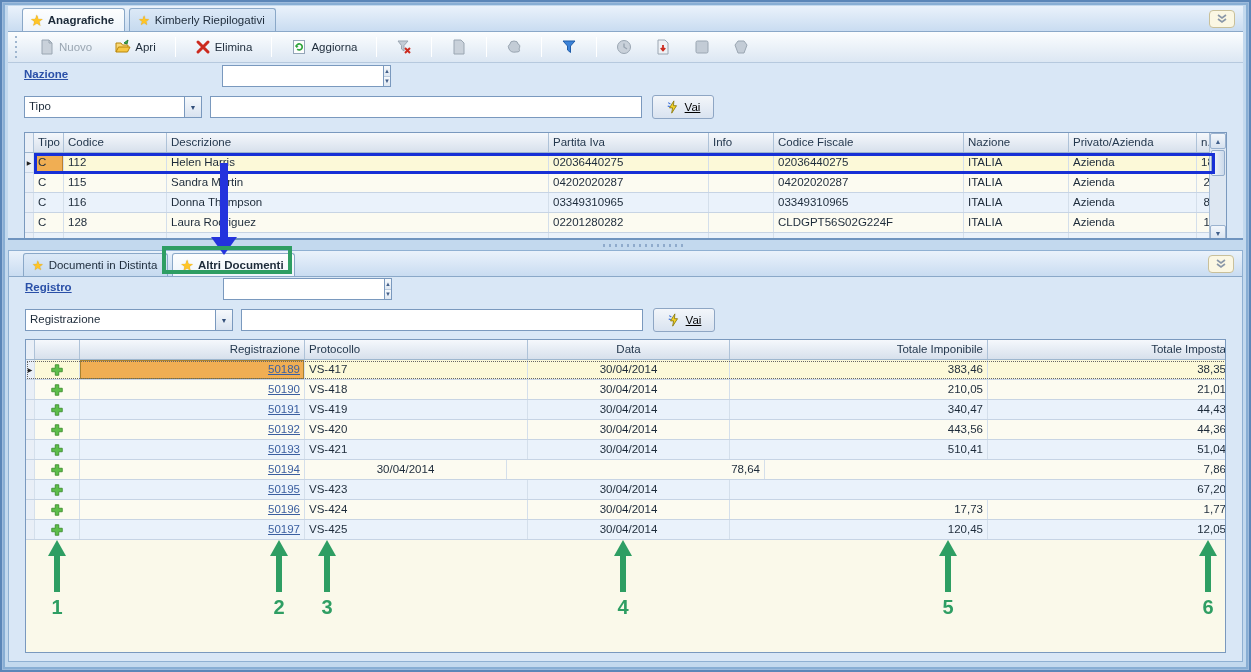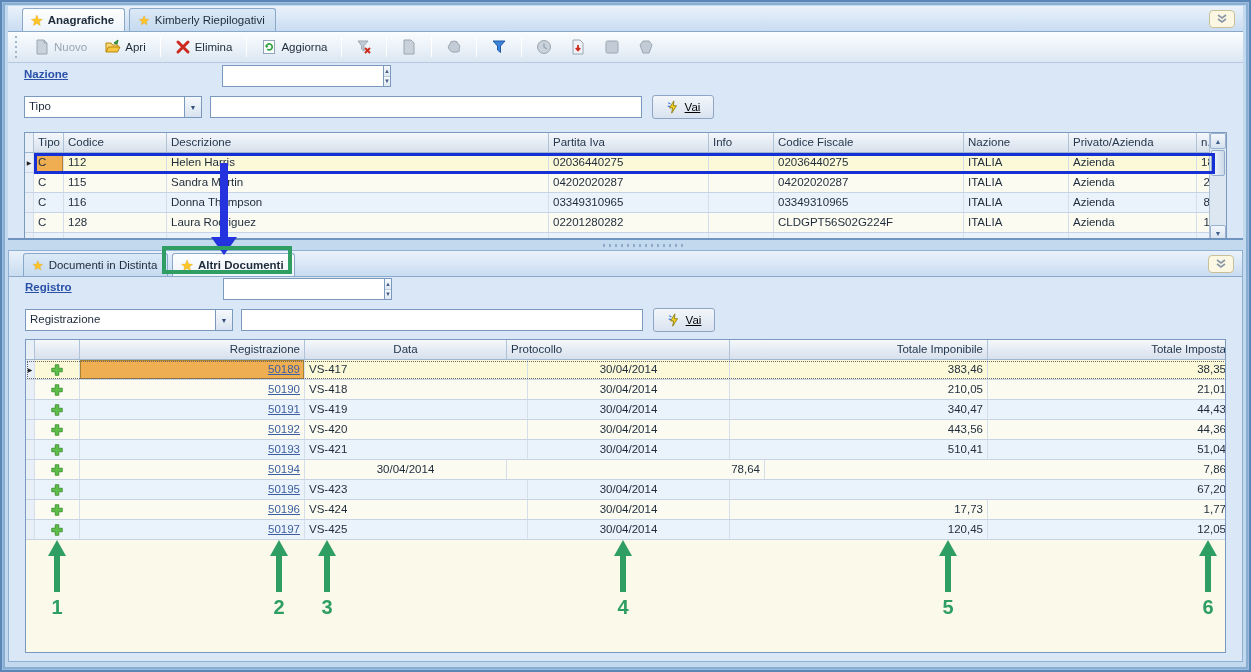--- a/index.html
+++ b/index.html
@@ -27,21 +27,21 @@
   .tab.active { background:linear-gradient(#fdfefe,#eef4fb); font-weight:bold; }
   .tab.inactive { background:linear-gradient(#dce9f7,#c6daef); }
   .star { color:#ffc527; font-size:13px; line-height:1; text-shadow:0 0 1px #b8860b; }
 
   .collapse-btn { position:absolute; right:8px; width:26px; height:18px; background:#fbf7e3;
     border:1px solid #c9c09a; border-radius:4px; display:flex; align-items:center; justify-content:center; }
 
   
   #toolbar { position:absolute; left:0; right:0; top:26px; height:31px;
     background:linear-gradient(#fbfdfe,#dce7f3); border-bottom:1px solid #b6c9de;
-    display:flex; align-items:center; gap:4px; padding:0 6px; }
+    display:flex; align-items:center; gap:9px; padding:0 6px; }
   .tb-grip { width:5px; height:22px; margin-right:4px;
     background:repeating-linear-gradient(#9fb6cf 0 2px, transparent 2px 5px); background-size:2px 100%; background-repeat:no-repeat; background-position:1px 0; }
   .tb-btn { display:flex; align-items:center; gap:4px; padding:3px 6px; border-radius:3px; border:1px solid transparent; }
   .tb-btn.disabled { color:#9aa6b2; }
   .tb-sep { width:1px; height:20px; background:#b8cadd; border-right:1px solid #fff; margin:0 3px; }
   .tb-ico { width:16px; height:16px; display:inline-block; }
 
   
   .filters { position:absolute; left:16px; right:16px; }
   #filters-top { top:62px; } #filters-bottom { top:30px; }
@@ -379,22 +379,22 @@
           <span>Vai</span>
         </button>
       </div>
     </div>
 
     <div class="grid" id="grid2">
       <div class="g-head">
         <div class="cell ind"></div>
         <div class="cell d-icon"></div>
         <div class="cell d-reg num">Registrazione</div>
+        <div class="cell d-prot">Protocollo</div>
         <div class="cell d-data ctr">Data</div>
-        <div class="cell d-prot">Protocollo</div>
         <div class="cell d-imp num">Totale Imponibile</div>
         <div class="cell d-tax num">Totale Imposta</div>
       </div>
 
       <div class="g-row row-sel2">
         <div class="cell ind">▶</div>
         <div class="cell d-icon">
             <svg width="14" height="14" viewBox="0 0 16 16">
               <path d="M6 2 h4 v4 h4 v4 h-4 v4 H6 v-4 H2 V6 h4 Z" fill="#5dbe4a" stroke="#3e8e2f"></path>
             </svg>

